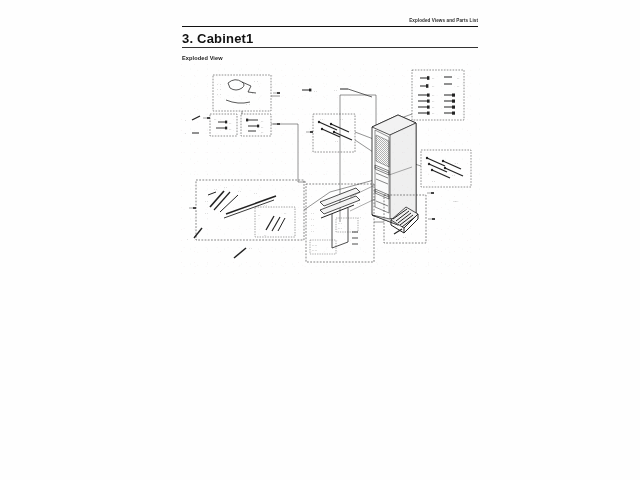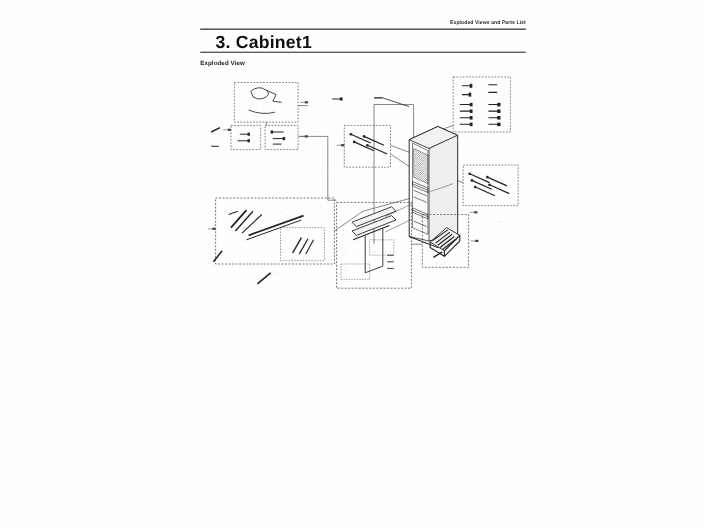--- a/index.html
+++ b/index.html
@@ -25,22 +25,22 @@
     line-height:6px;
     white-space:nowrap;
     transform:scaleY(1.05);
     transform-origin:right bottom;
   }
   .rule-top{
     position:absolute;left:182px;top:26px;width:296px;height:0;
     border-top:1.1px solid #111;
   }
   .title{
-    position:absolute;left:196px;top:31px;
-    font-size:16px;font-weight:bold;
+    position:absolute;left:182px;top:31px;
+    font-size:13px;font-weight:bold;
     letter-spacing:.2px;
     color:#111;
     white-space:nowrap;
   }
   .rule-under{
     position:absolute;left:182px;top:47px;width:296px;height:0;
     border-top:.9px solid #333;
   }
   .subtitle{
     position:absolute;left:182px;top:55px;

